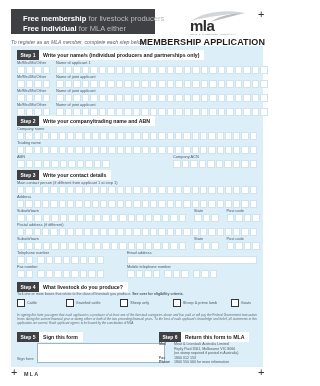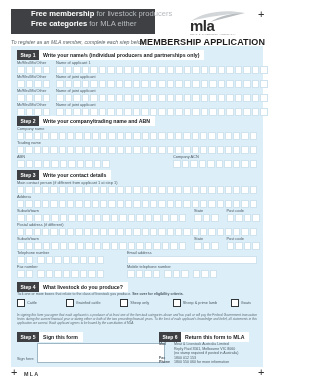--- a/index.html
+++ b/index.html
@@ -14,22 +14,22 @@
     width: 273px; height: 386px;
     background: #ffffff;
   }
 
   
   .header-band {
     position: absolute; left: 11px; top: 9px;
     width: 144px; height: 25px;
     background: #3f4043;
     display: flex; flex-direction: column;
-    justify-content: flex-start;
-    padding-left: 20px;
+    justify-content: flex-end;
+    padding-left: 12px;
   }
   .header-line { color: #ffffff; font-size: 7.6px; line-height: 10px; white-space: nowrap; }
   .header-line b { font-weight: bold; }
   .header-line .light { color: #b8bcc0; font-weight: normal; }
 
   .logo-wrap {
     position: absolute; left: 184px; top: 10px;
     width: 62px; height: 28px;
   }
   .logo-swoosh { position: absolute; left: 6px; top: 0px; width: 56px; height: 13px; }
@@ -131,21 +131,21 @@
 </head>
 <body>
 
 <div class="page">
 
   <div class="header-band">
     <div class="header-line">
       <b>Free membership</b><span class="light"> for livestock producers</span>
     </div>
     <div class="header-line">
-      <b>Free categories</b><span class="light"> for MLA either</span>
+      <b>Free individual</b><span class="light"> for MLA either</span>
     </div>
   </div>
 
   <div class="logo-wrap">
     <svg class="logo-swoosh" viewBox="0 0 56 13">
       <path d="M1 11 C14 2, 34 -1, 55 3 C36 4, 16 7, 1 11 Z" fill="#d3d6d8"></path>
       <path d="M20 12 C30 6, 42 3, 55 3 C43 6, 31 9, 20 12 Z" fill="#b9bdc0"></path>
     </svg>
     <div class="logo-mla">mla</div>
     <div class="logo-sub">MEAT &amp; LIVESTOCK AUSTRALIA</div>

